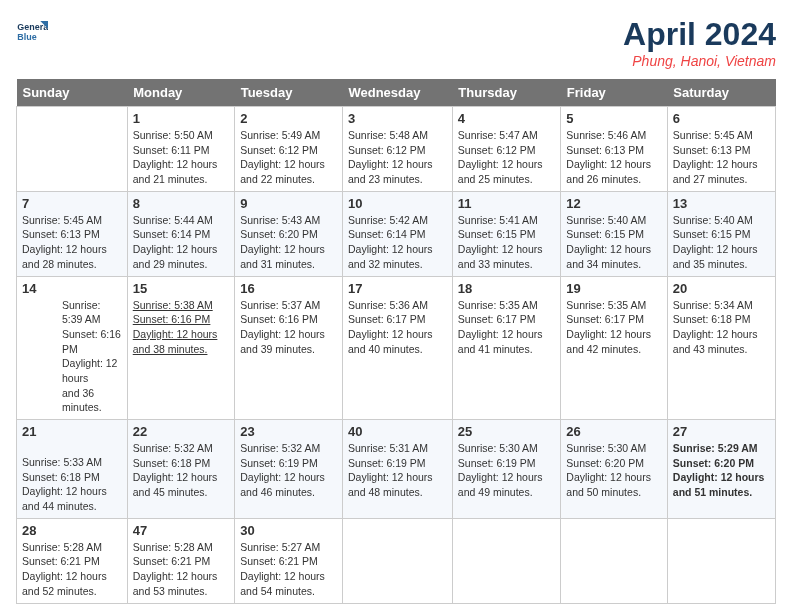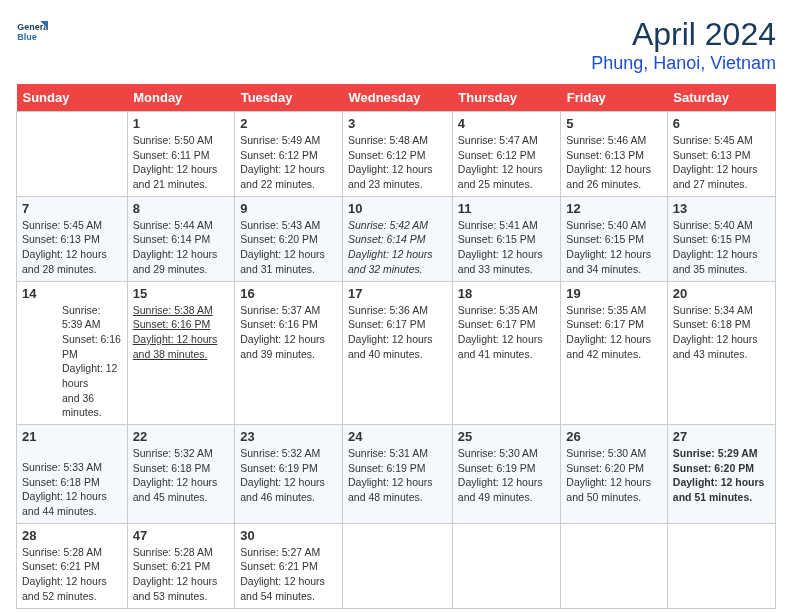--- a/index.html
+++ b/index.html
@@ -23,34 +23,35 @@
     }
     .logo-icon {
       width: 32px;
       height: 32px;
     }
     .title-area {
       text-align: right;
     }
     .main-title {
       font-size: 32px;
-      font-weight: normal;
+      font-weight: bold;
       color: #1a3a5c;
     }
     .subtitle {
-      font-size: 18px;
-      color: #1d4ed8;
+      font-size: 14px;
+      color: #ef4444;
+      font-style: italic;
     }
     table {
       width: 100%;
       border-collapse: collapse;
       font-size: 11px;
     }
     th {
-      background-color: #ef4444;
+      background-color: #737373;
       color: #fff;
       text-align: left;
       padding: 6px 6px;
       font-size: 13px;
       font-weight: bold;
     }
     td {
       border: 1px solid #ccc;
       padding: 4px 5px;
       vertical-align: top;
@@ -173,21 +174,21 @@
         </td>
         <td>
           <span class="day-number">9</span>
           <div class="cell-content" style="white-space: pre-line;">Sunrise: 5:43 AM
 Sunset: 6:20 PM
 Daylight: 12 hours
 and 31 minutes.</div>
         </td>
         <td>
           <span class="day-number">10</span>
-          <div class="cell-content" style="white-space: pre-line; font-style: italic;">Sunrise: 5:42 AM
+          <div class="cell-content" style="white-space: pre-line;">Sunrise: 5:42 AM
 Sunset: 6:14 PM
 Daylight: 12 hours
 and 32 minutes.</div>
         </td>
         <td>
           <span class="day-number">11</span>
           <div class="cell-content" style="white-space: pre-line;">Sunrise: 5:41 AM
 Sunset: 6:15 PM
 Daylight: 12 hours
 and 33 minutes.</div>
@@ -274,21 +275,21 @@
 and 45 minutes.</div>
         </td>
         <td>
           <span class="day-number">23</span>
           <div class="cell-content" style="white-space: pre-line;">Sunrise: 5:32 AM
 Sunset: 6:19 PM
 Daylight: 12 hours
 and 46 minutes.</div>
         </td>
         <td>
-          <span class="day-number">24</span>
+          <span class="day-number">40</span>
           <div class="cell-content" style="white-space: pre-line;">Sunrise: 5:31 AM
 Sunset: 6:19 PM
 Daylight: 12 hours
 and 48 minutes.</div>
         </td>
         <td>
           <span class="day-number">25</span>
           <div class="cell-content" style="white-space: pre-line;">Sunrise: 5:30 AM
 Sunset: 6:19 PM
 Daylight: 12 hours

